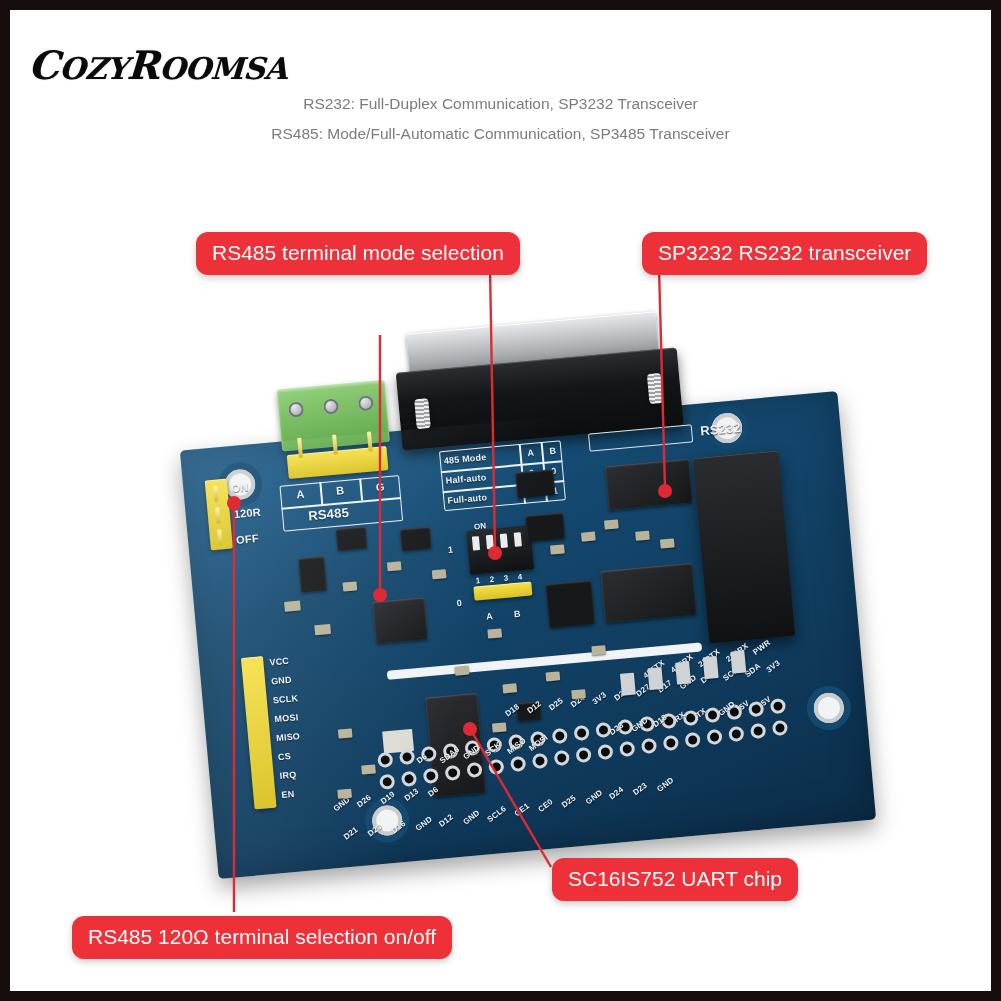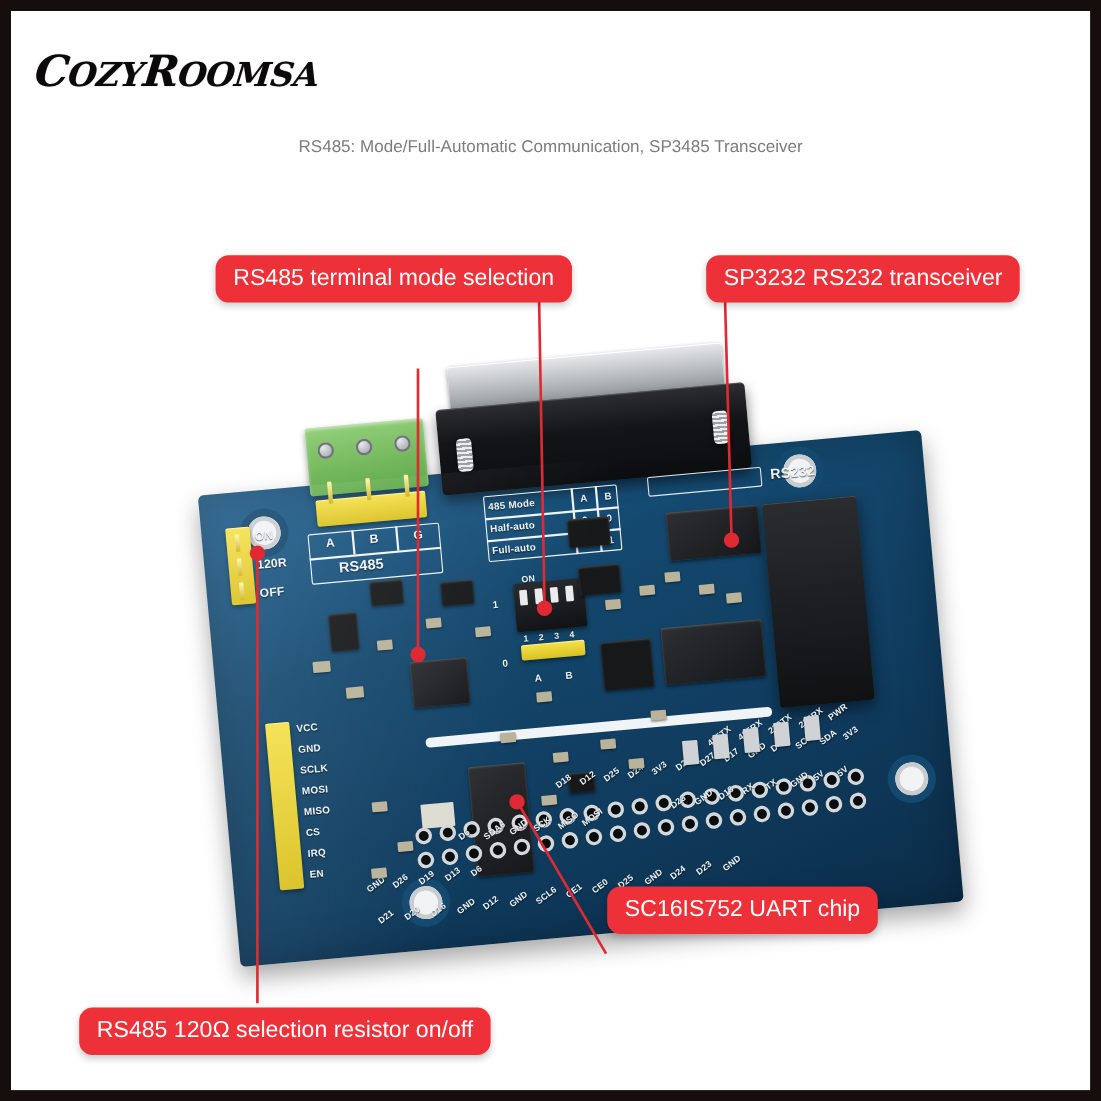--- a/index.html
+++ b/index.html
@@ -168,20 +168,21 @@
   }
   
   #leaders{position:absolute;left:0;top:0;width:981px;height:981px;pointer-events:none;}
 </style>
 </head>
 <body>
 
 <div id="frame">
 <div id="canvas">
 
+  <div id="sub1">RS232: Full-Duplex Communication, SP3232 Transceiver</div>
   <div id="sub2">RS485: Mode/Full-Automatic Communication, SP3485 Transceiver</div>
 
   <div id="watermark">
     <span class="cap">C</span><span class="sm">OZY</span><span class="cap">R</span><span class="sm">OOMSA</span>
   </div>
 
   <div id="photo">
     <div class="board">
 
       <div class="hole" style="left:42px;top:24px;width:30px;height:30px;"></div>
@@ -438,18 +439,18 @@
 
     <line x1="541" y1="857" x2="462" y2="722" stroke="#e02a33" stroke-width="2.4"></line>
     <circle cx="460" cy="719" r="7" fill="#e02a33"></circle>
   </svg>
 
   <div class="badge" style="left:186px;top:222px;">RS485 terminal mode selection</div>
 
   <div class="badge" style="left:632px;top:222px;">SP3232 RS232 transceiver</div>
 
 
-  <div class="badge" style="left:542px;top:796px;">SC16IS752 UART chip</div>
-
-  <div class="badge" style="left:62px;top:906px;">RS485 120Ω selection resistor on/off</div>
+  <div class="badge" style="left:542px;top:848px;">SC16IS752 UART chip</div>
+
+  <div class="badge" style="left:62px;top:906px;">RS485 120Ω terminal selection on/off</div>
 
 </div>
 </div>
 
 </body></html>

